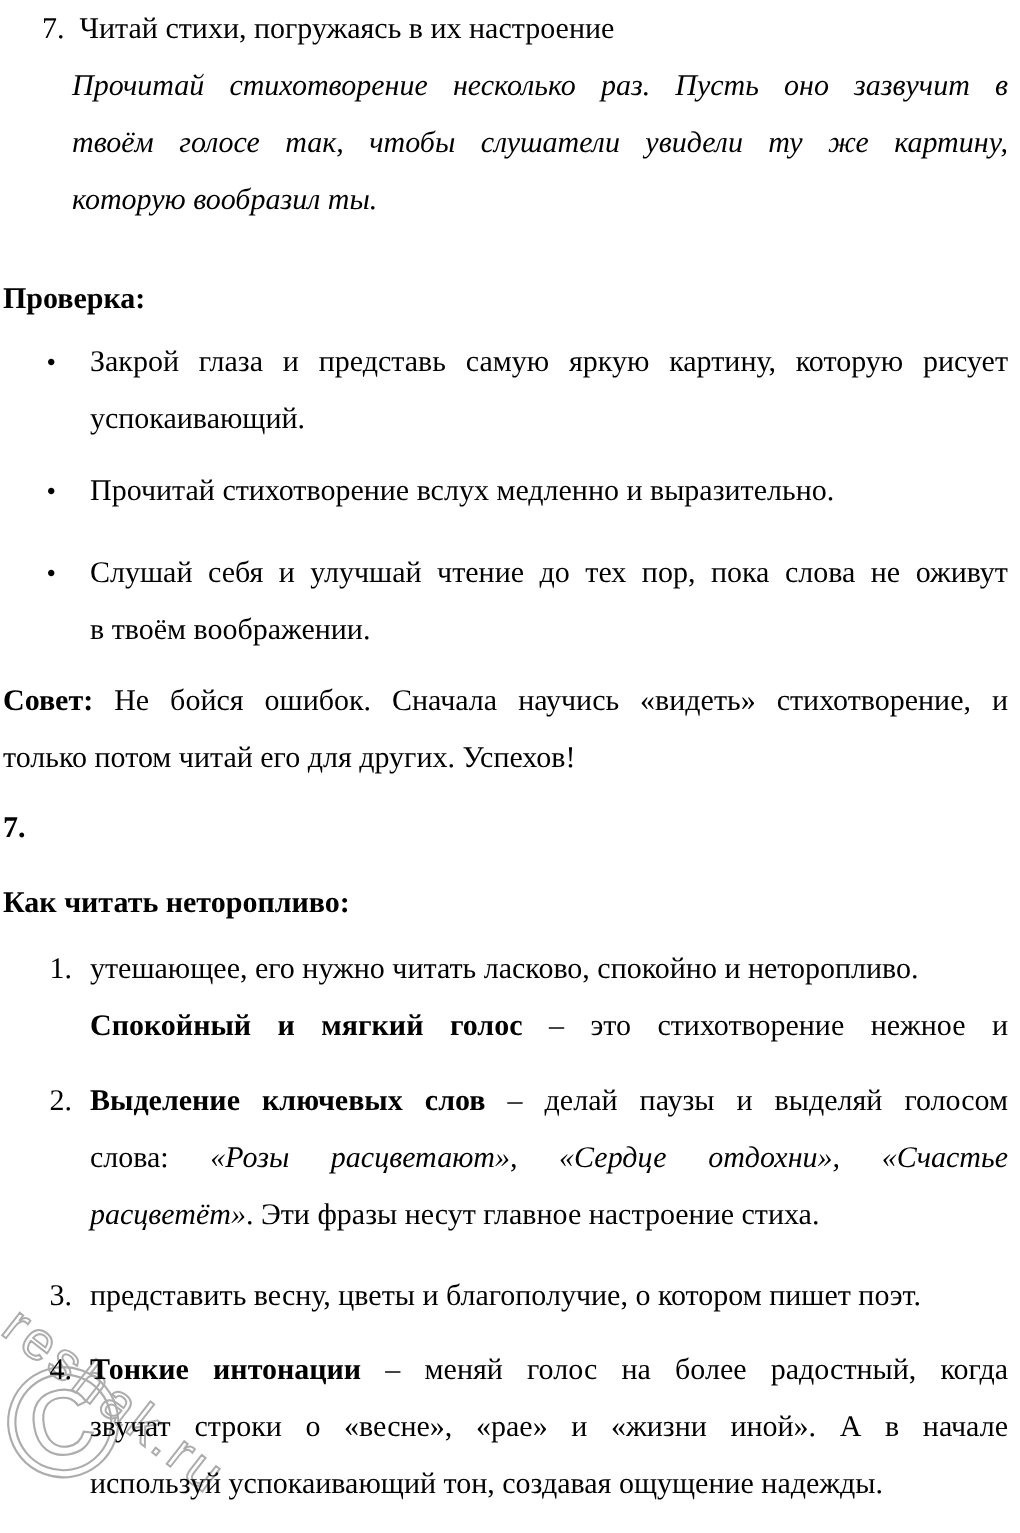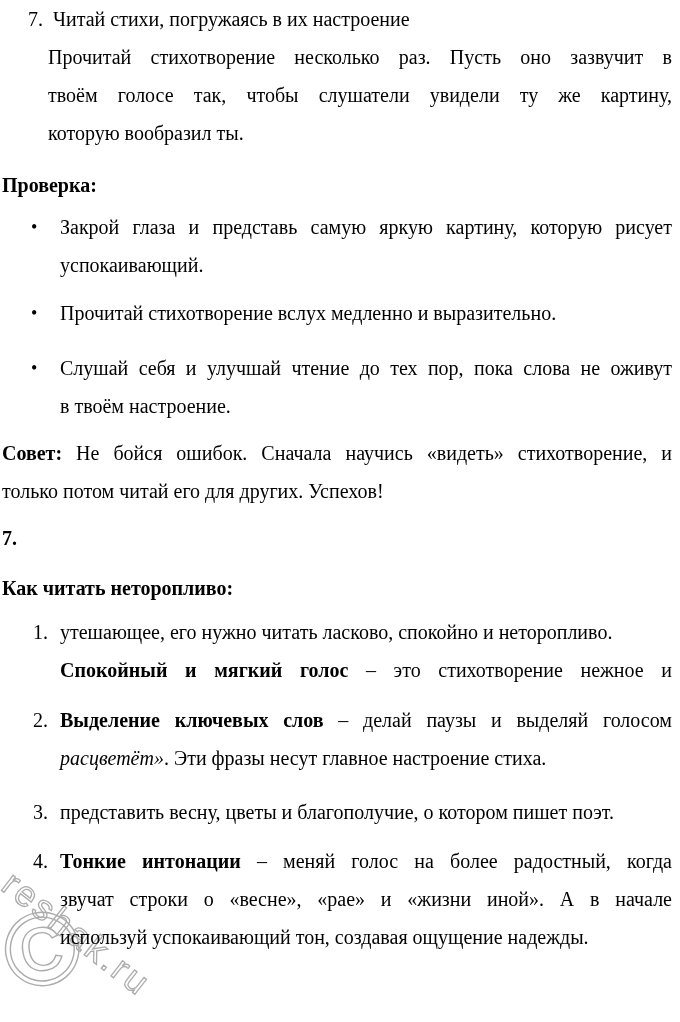--- a/index.html
+++ b/index.html
@@ -36,25 +36,25 @@
   .heading-row {
     display: flex;
     align-items: baseline;
     padding-left: 28px;
   }
   .heading-row .h-num { margin-right: 10px; }
   .heading-row .h-title { font-weight: normal; }
   .heading-row .h-copy { margin-left: auto; padding-right: 0px; }
 
   
-  .intro-para { margin-left: 48px; }
+  .intro-para { margin-left: 48px; font-style: italic; }
 
   
   .caption { margin-left: 2px; font-weight: bold; }
-  .caption.mt14 { margin-top: 14px; }
+  .caption.mt14 { margin-top: 28px; }
   .caption.mt9  { margin-top: 9px; }
   .caption.mt12 { margin-top: 12px; }
 
   
   .advice { margin-left: 2px; margin-top: 9px; }
 
   
   .bullet-item { position: relative; padding-left: 60px; }
   .bullet-item .dot {
     position: absolute;
@@ -139,21 +139,21 @@
       <div class="line">Закрой глаза и представь самую яркую картину, которую рисует</div>
       <div class="line last">успокаивающий.</div>
     </div>
     <div class="bullet-item mt10">
       <span class="dot">•</span>
       <div class="line last">Прочитай стихотворение вслух медленно и выразительно.</div>
     </div>
     <div class="bullet-item mt17">
       <span class="dot">•</span>
       <div class="line">Слушай себя и улучшай чтение до тех пор, пока слова не оживут</div>
-      <div class="line last">в твоём настроение.</div>
+      <div class="line last">в твоём воображении.</div>
     </div>
   </div>
 
   <div class="advice">
     <div class="line"><span class="bold">Совет:</span><span> Не бойся ошибок. Сначала научись «видеть» стихотворение, и</span></div>
     <div class="line last">только потом читай его для других. Успехов!</div>
   </div>
 
   <div class="caption mt9">7.</div>
 
@@ -163,20 +163,21 @@
 
     <div class="num-item mt6">
       <span class="n">1.</span>
       <div class="line last">утешающее, его нужно читать ласково, спокойно и неторопливо.</div>
       <div class="line"><span class="bold">Спокойный и мягкий голос</span><span> – это стихотворение нежное и</span></div>
     </div>
 
     <div class="num-item mt12">
       <span class="n">2.</span>
       <div class="line"><span class="bold">Выделение ключевых слов</span><span> – делай паузы и выделяй голосом</span></div>
+      <div class="line"><span>слова: </span><span class="italic">«Розы расцветают», «Сердце отдохни», «Счастье</span></div>
       <div class="line last"><span class="italic">расцветёт»</span><span>. Эти фразы несут главное настроение стиха.</span></div>
     </div>
 
     <div class="num-item mt16">
       <span class="n">3.</span>
       <div class="line last">представить весну, цветы и благополучие, о котором пишет поэт.</div>
     </div>
 
     <div class="num-item mt11">
       <span class="n">4.</span>

